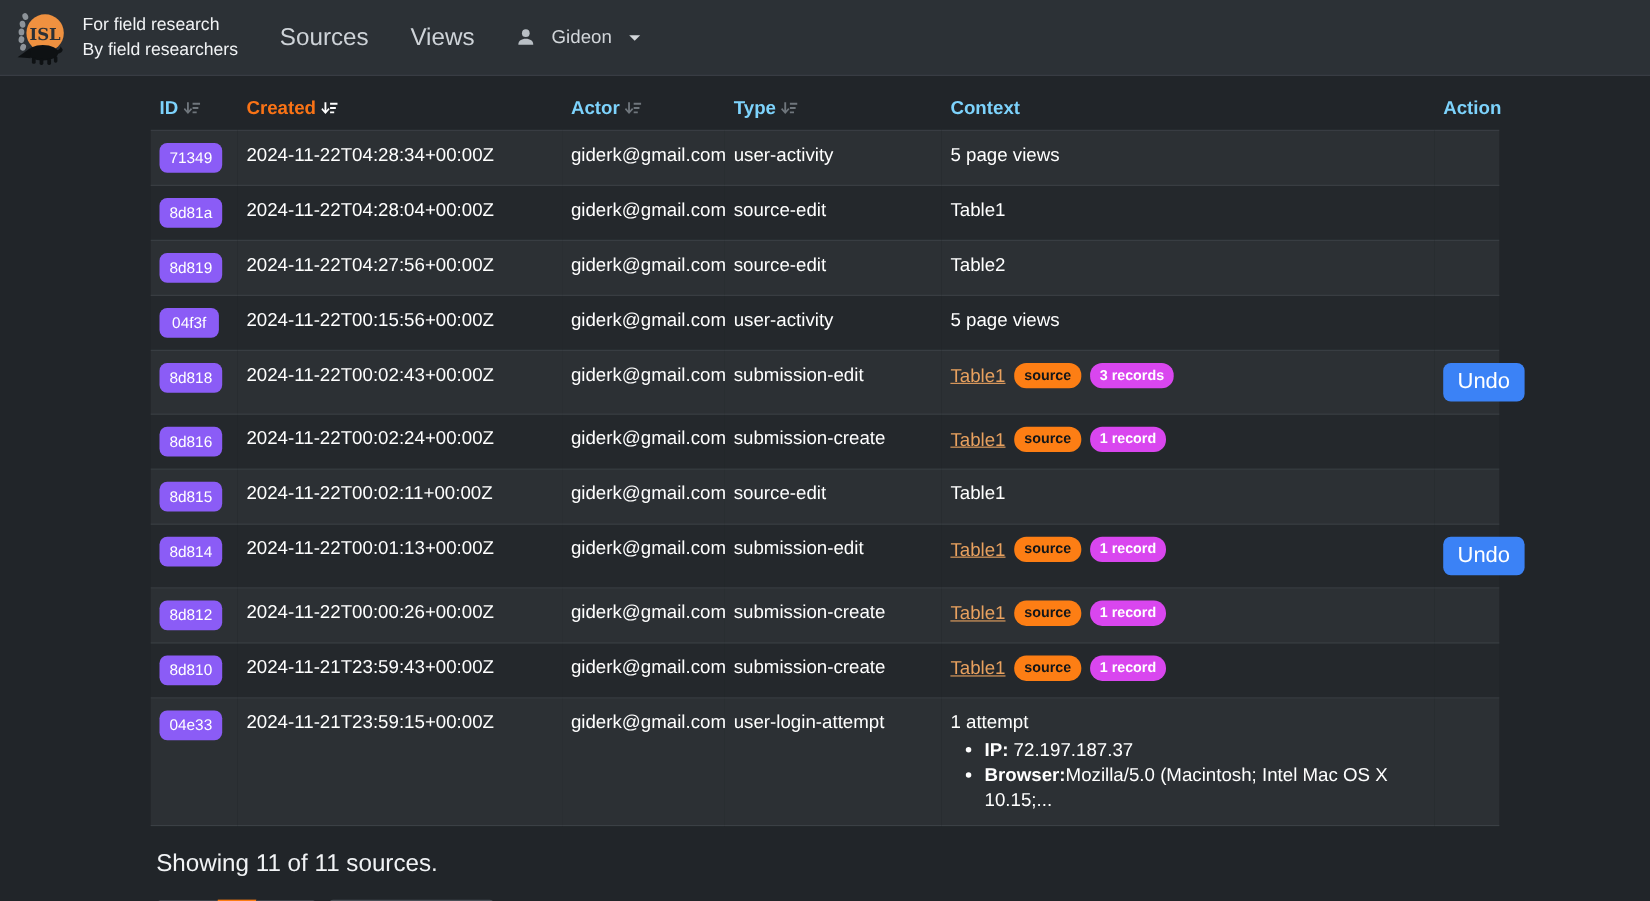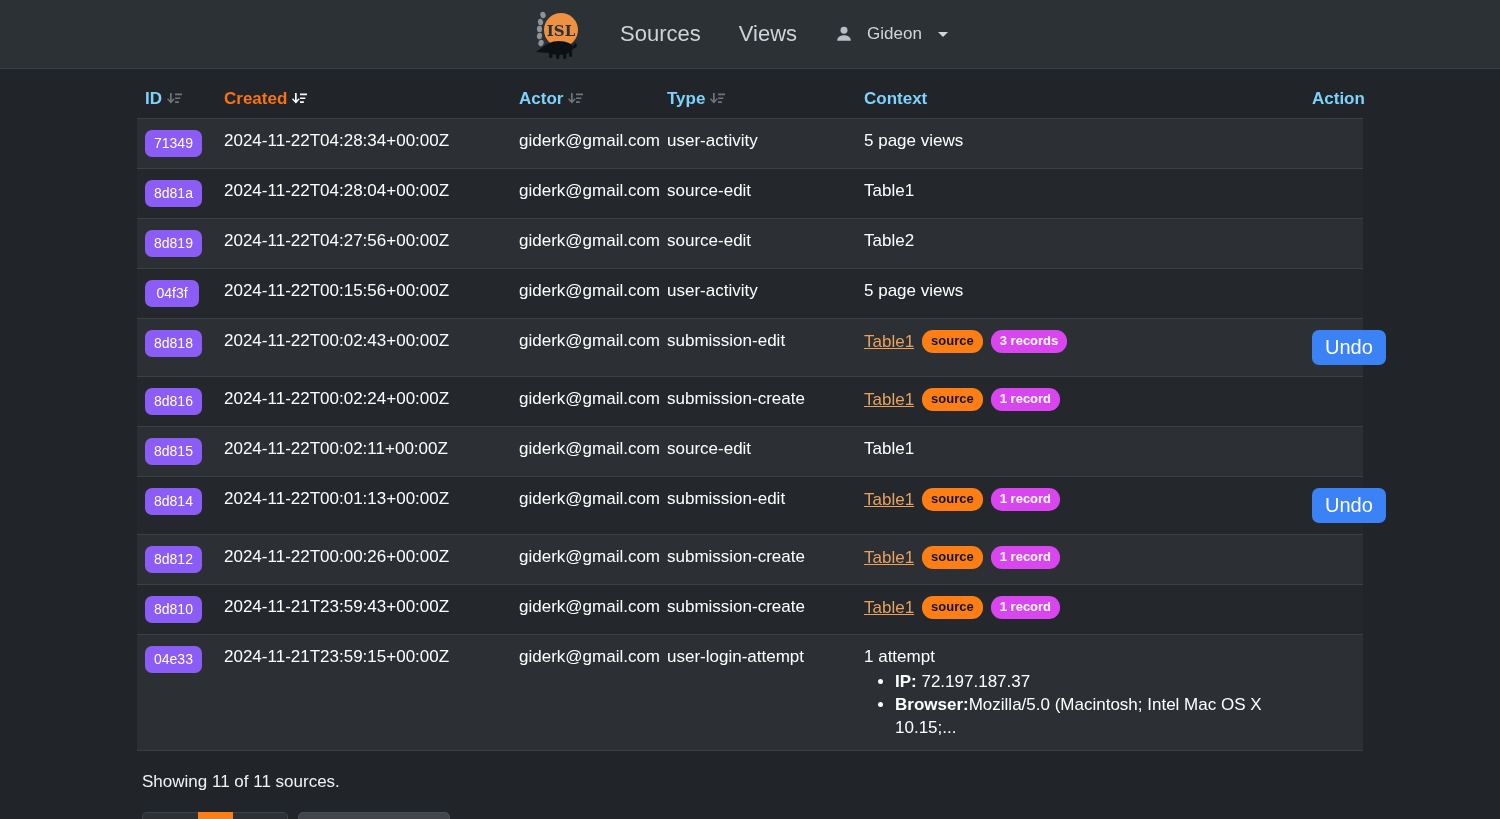--- a/index.html
+++ b/index.html
@@ -12,21 +12,21 @@
     overflow:hidden;
   }
 
   
   .navbar {
     height:69px;
     background:#2c3136;
     border-bottom:1px solid #3a3f45;
     display:flex;
     align-items:center;
-    justify-content:center;
+    justify-content:flex-start;
     padding:0 32px 0 12px;
   }
   .brand { display:flex; align-items:center; gap:13px; }
   .brand-logo { width:50px; height:52px; flex:0 0 auto; }
   .brand-text { font-size:16px; line-height:23px; color:#f1f3f5; }
   .nav-right { display:flex; align-items:center; }
   .nav-link {
     color:#ced3d8; font-size:22px; text-decoration:none;
     margin-left:38px; cursor:pointer;
   }
@@ -102,21 +102,21 @@
     font-size:20px; font-family:inherit;
     padding:6px 13px;
     cursor:pointer;
   }
 
   .detail-list { margin:2px 0 0; padding-left:31px; }
   .detail-list li { line-height:23px; }
   .detail-list b { font-weight:700; }
 
   
-  .summary { margin:21px 0 0 5px; font-size:17px; color:#f1f3f5; }
+  .summary { margin:21px 0 0 5px; font-size:22px; color:#f1f3f5; }
   .pager-row { display:flex; align-items:center; margin:20px 0 0 5px; gap:10px; }
   .page-group { display:flex; }
   .page-btn {
     background:#2c3136; color:#dee2e6;
     border:1px solid #3e434a;
     font-size:16px; font-family:inherit;
     padding:5px 12px; line-height:19px;
     cursor:pointer;
   }
   .page-btn.first { border-radius:5px 0 0 5px; border-right:none; }
@@ -159,20 +159,24 @@
           <ellipse cx="27" cy="40" rx="14" ry="7"></ellipse>
           <path d="M15 36 L4 44 L16 45 Z"></path>
           <rect x="17" y="44" width="3.4" height="6" rx="1.5"></rect>
           <rect x="24" y="45" width="3.4" height="6" rx="1.5"></rect>
           <rect x="31" y="45" width="3.4" height="6" rx="1.5"></rect>
           <rect x="37" y="43" width="3.2" height="6" rx="1.5"></rect>
           <path d="M39 38 q4 -1 4 -4 l2 3 q0 3 -5 4 Z"></path>
         </g>
       </svg>
     </span>
+    <div class="brand-text">
+      <div>For field research</div>
+      <div>By field researchers</div>
+    </div>
   </div>
 
   <nav class="nav-right">
     <a class="nav-link">Sources</a>
     <a class="nav-link">Views</a>
     <div class="user-menu">
       <span style="display:inline-flex;">
         <svg width="18" height="18" viewBox="0 0 16 16" fill="#b9bfc5">
           <circle cx="8" cy="4.6" r="3.1"></circle>
           <path d="M8 9 c-3.6 0 -6 1.9 -6 4.4 V14 h12 v-0.6 C14 10.9 11.6 9 8 9 Z"></path>

